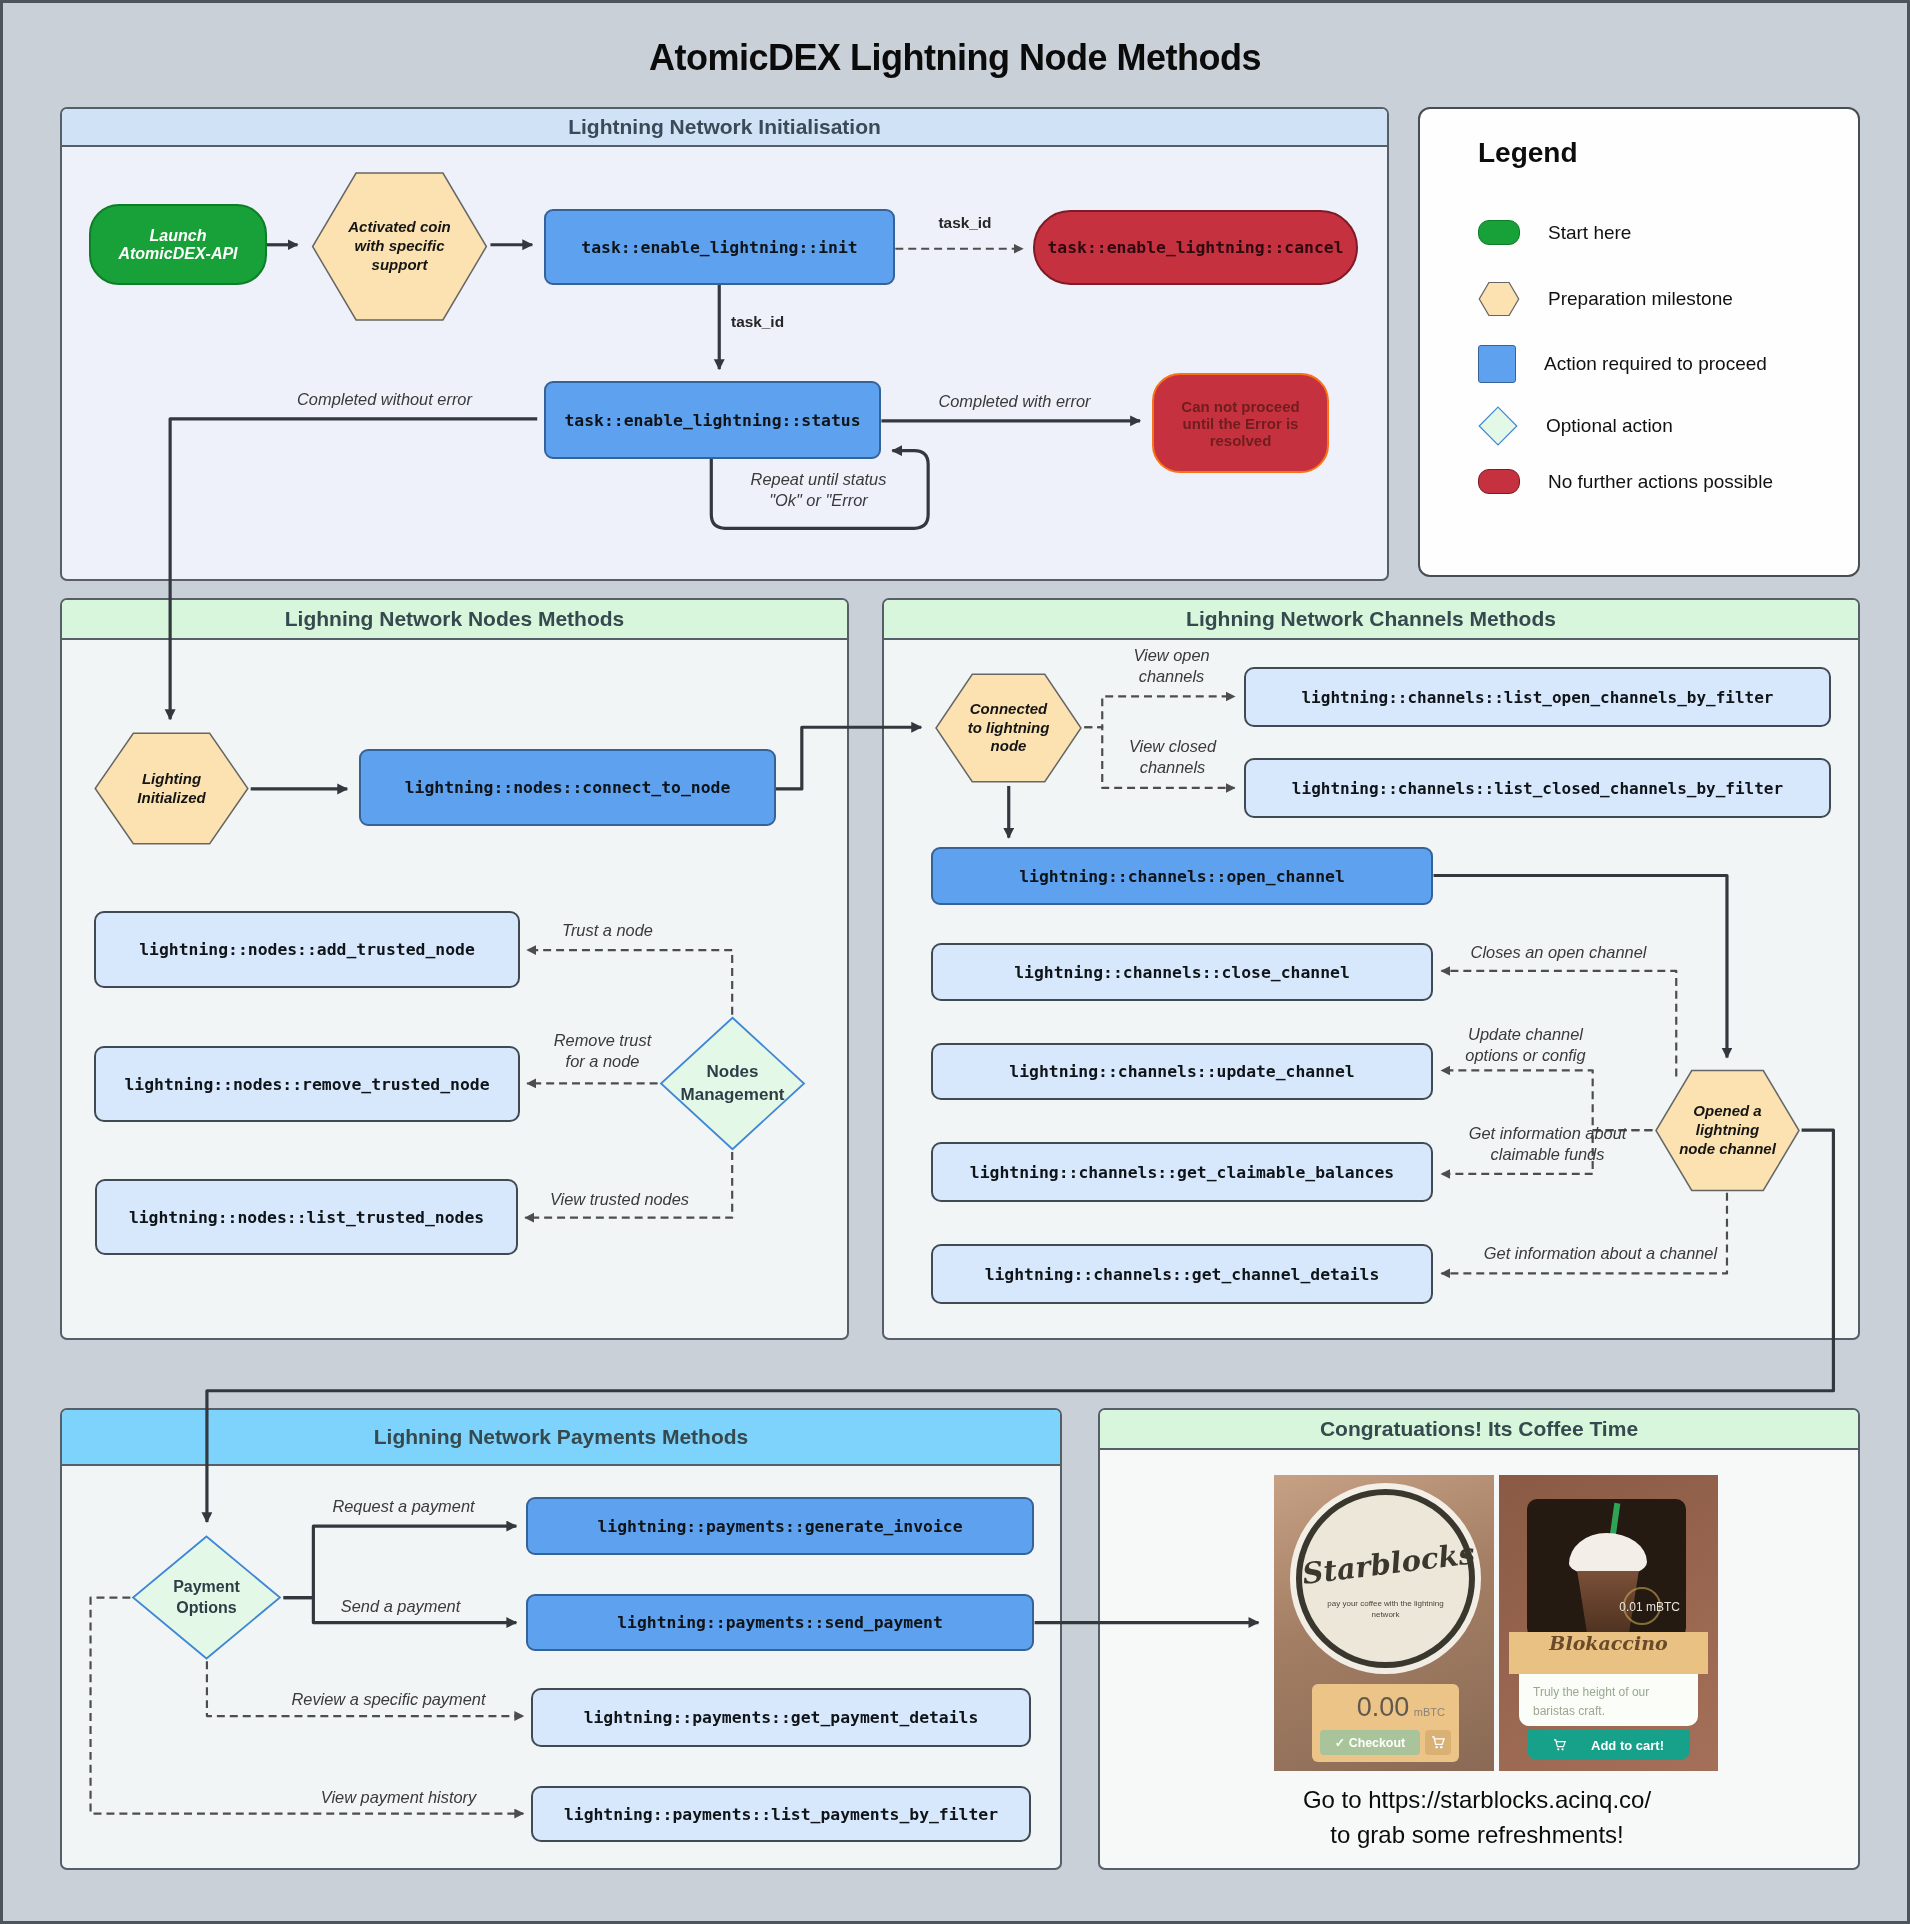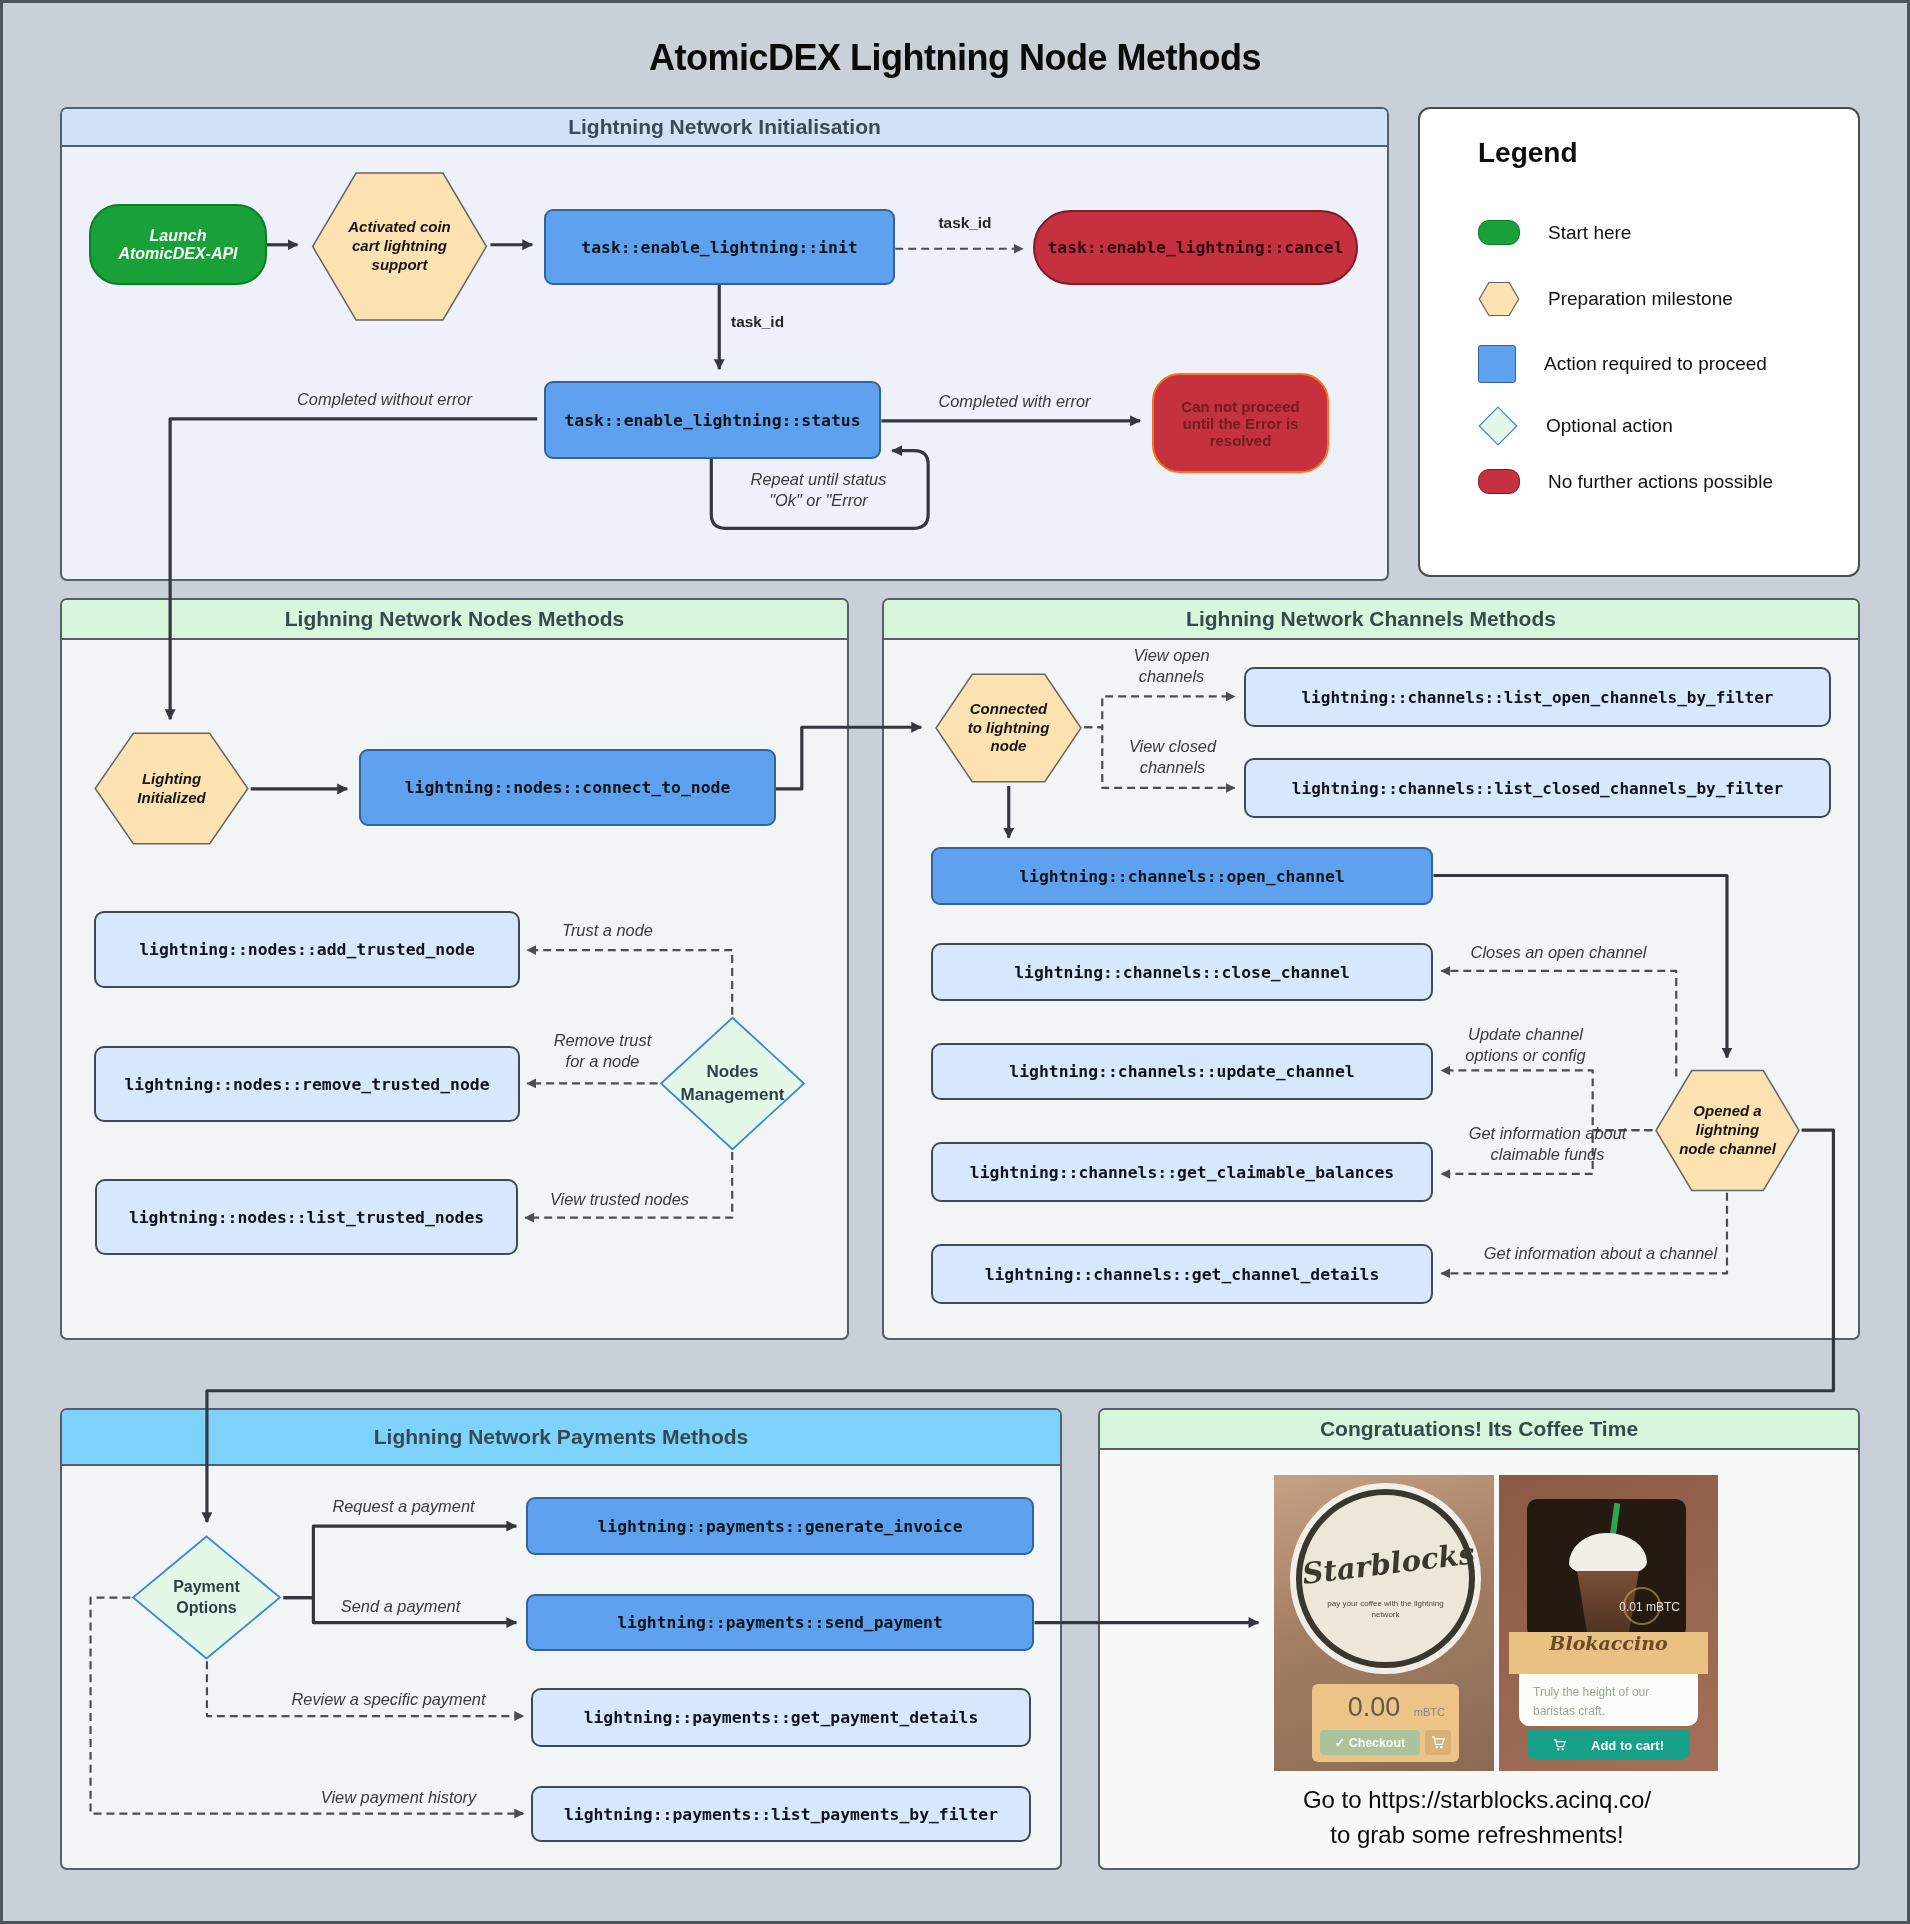--- a/index.html
+++ b/index.html
@@ -114,21 +114,21 @@
   </svg>
 
   <div class="node stadium-green ml" style="left:86px;top:201px;width:178px;height:81px;">Launch
 AtomicDEX-API</div>
 
   <div class="hex" style="left:306px;top:167px;width:181px;height:153px;">
     <svg viewBox="0 0 100 100" preserveAspectRatio="none">
         <polygon points="26,2 74,2 98,50 74,98 26,98 2,50" fill="#fbe2b0" stroke="#666" stroke-width="1.5" vector-effect="non-scaling-stroke"></polygon>
       </svg>
     <span class="shape-label ml">Activated coin
-cart lightning
+with specific
 support</span>
   </div>
 
   <div class="node box-dark mono" style="left:541px;top:206px;width:351px;height:76px;">task::enable_lightning::init</div>
   <div class="node stadium-red mono cancel-text" style="left:1030px;top:207px;width:325px;height:75px;">task::enable_lightning::cancel</div>
   <div class="node box-dark mono" style="left:541px;top:378px;width:337px;height:78px;">task::enable_lightning::status</div>
   <div class="node round-red ml" style="left:1149px;top:370px;width:177px;height:100px;">Can not proceed
 until the Error is
 resolved</div>
 
@@ -245,21 +245,21 @@
   <div class="card" style="left:1271px;top:1472px;width:220px;height:296px;background:linear-gradient(160deg,#c7a184,#a37e64 45%,#8a6a55);">
     <div style="position:absolute;left:22px;top:14px;width:167px;height:167px;border-radius:50%;
          background:#ece7d8;border:6px solid #3a372e;box-shadow:0 0 0 6px rgba(248,246,240,0.92);">
       <div style="position:absolute;left:0;top:52px;width:100%;text-align:center;font-family:'DejaVu Serif',serif;
                   font-style:italic;font-weight:bold;font-size:29px;color:#3a372e;transform:rotate(-7deg);">Starblocks</div>
       <div style="position:absolute;left:14px;top:103px;width:139px;text-align:center;font-size:8px;color:#4a463c;line-height:1.4;">pay your coffee with the lightning network</div>
     </div>
     <div style="position:absolute;left:38px;top:209px;width:147px;height:78px;background:#ecc488;border-radius:6px;">
       <div style="position:absolute;right:14px;top:8px;">
         <span style="font-size:27px;color:#5f594e;">0.00</span>
-        <span style="font-size:11px;color:#8a8377;margin-left:9px;">mBTC</span>
+        <span style="font-size:11px;color:#8a8377;">mBTC</span>
       </div>
       <div style="position:absolute;left:8px;top:46px;width:100px;height:25px;background:#a9c49b;border-radius:4px;
            display:flex;align-items:center;justify-content:center;color:#fff;font-weight:bold;font-size:12.4px;">✓ Checkout</div>
       <div style="position:absolute;right:8px;top:46px;width:26px;height:25px;background:#d9b175;border-radius:4px;display:flex;align-items:center;justify-content:center;">
         <svg width="15" height="13" viewBox="0 0 16 14">
             <path d="M1 1h2l2 8h7l2-6H4" fill="none" stroke="#fff" stroke-width="1.4"></path>
             <circle cx="6" cy="12" r="1.3" fill="#fff"></circle>
             <circle cx="11" cy="12" r="1.3" fill="#fff"></circle>
           </svg>
       </div>

